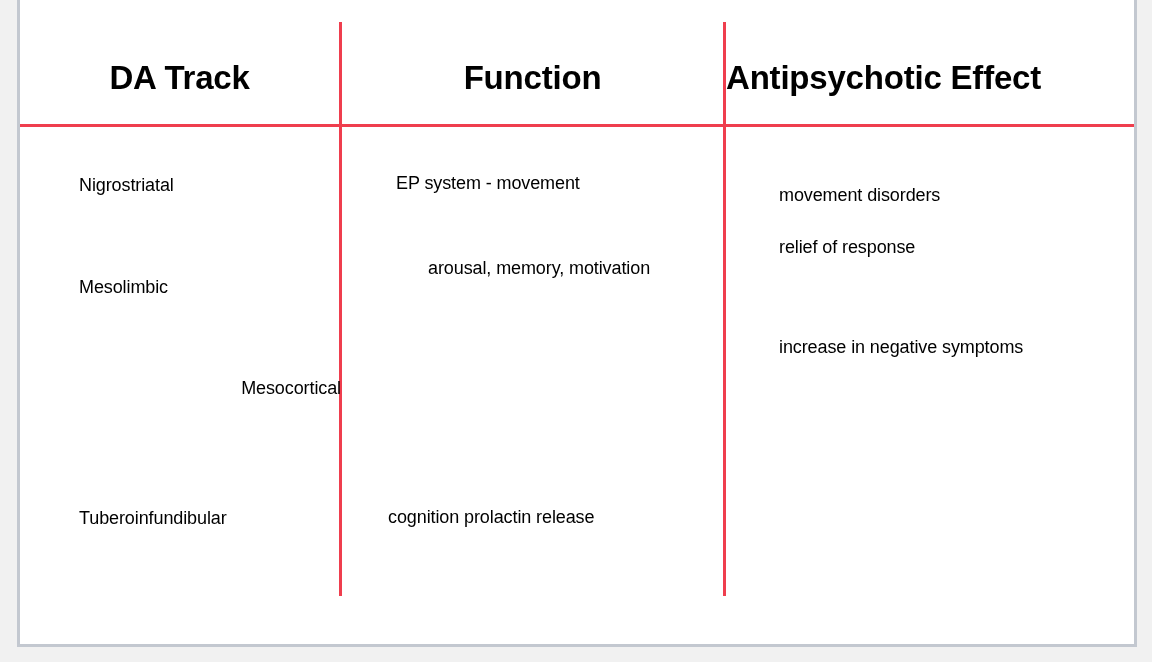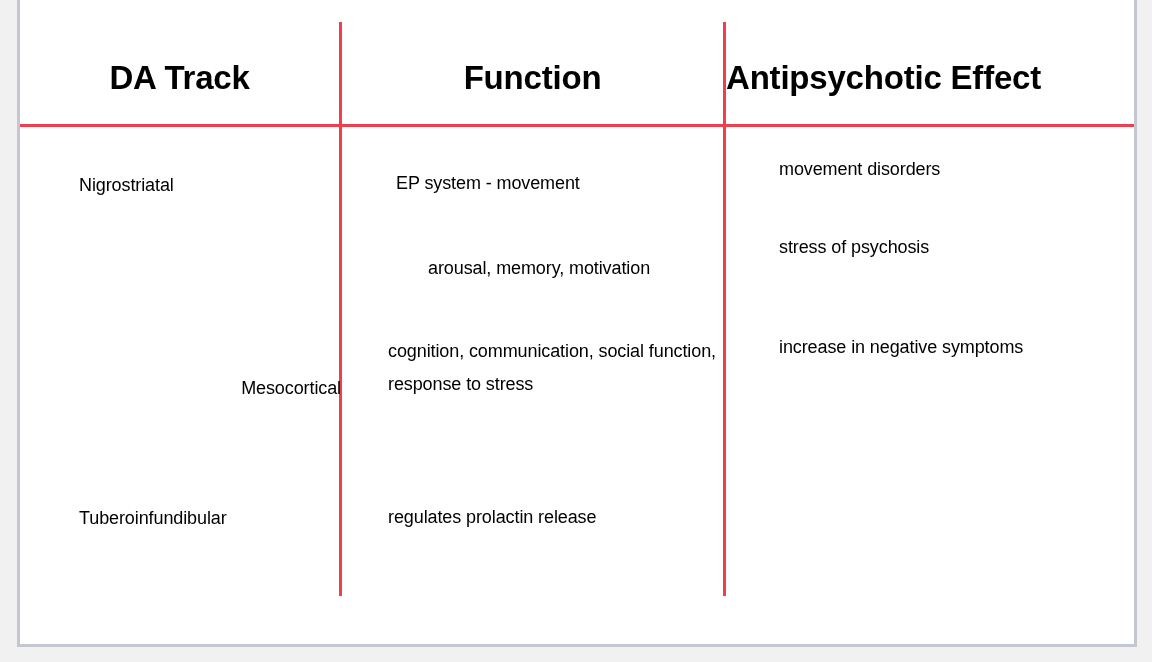--- a/index.html
+++ b/index.html
@@ -85,21 +85,21 @@
   #track-row-2    { top: 375px; text-align: right; }
   #track-row-3    { top: 505px; }
 
   
   #function-row-0 { top: 170px; margin-left: 8px; }
   #function-row-1 { top: 255px; margin-left: 40px; }
   #function-row-2 { top: 338px; }
   #function-row-3 { top: 504px; }
 
   
-  #effect-row-0   { top: 156px; }
+  #effect-row-0   { top: 182px; }
   #effect-row-1   { top: 234px; }
   #effect-row-2   { top: 334px; }
   #effect-row-3   { top: 503px; }
 </style>
 </head>
 <body>
 
 <div id="slide-frame">
   <div id="table">
 
@@ -109,24 +109,24 @@
     <div id="divider-2" class="rule-v"></div>
 
     <div id="header-da-track" class="col-header">DA Track</div>
     <div id="header-function" class="col-header">Function</div>
     <div id="header-effect" class="col-header">Antipsychotic Effect</div>
 
     <div id="track-row-0" class="cell col-track">Nigrostriatal</div>
     <div id="function-row-0" class="cell col-function">EP system - movement</div>
     <div id="effect-row-0" class="cell col-effect">movement disorders</div>
 
+    <div id="track-row-1" class="cell col-track">Mesolimbic</div>
     <div id="function-row-1" class="cell col-function">arousal, memory, motivation</div>
-    <div id="effect-row-1" class="cell col-effect">stress of psychosis</div>
+    <div id="effect-row-1" class="cell col-effect">relief of response</div>
 
     <div id="track-row-2" class="cell col-track">Mesocortical</div>
-    <div id="function-row-2" class="cell col-function">cognition, communication, social function, response to stress</div>
     <div id="track-row-3" class="cell col-track">Tuberoinfundibular</div>
 
     <div id="effect-row-2" class="cell col-effect">increase in negative symptoms</div>
-    <div id="function-row-3" class="cell col-function">regulates prolactin release</div>
+    <div id="function-row-3" class="cell col-function">cognition prolactin release</div>
 
   </div>
 </div>
 
 </body></html>

